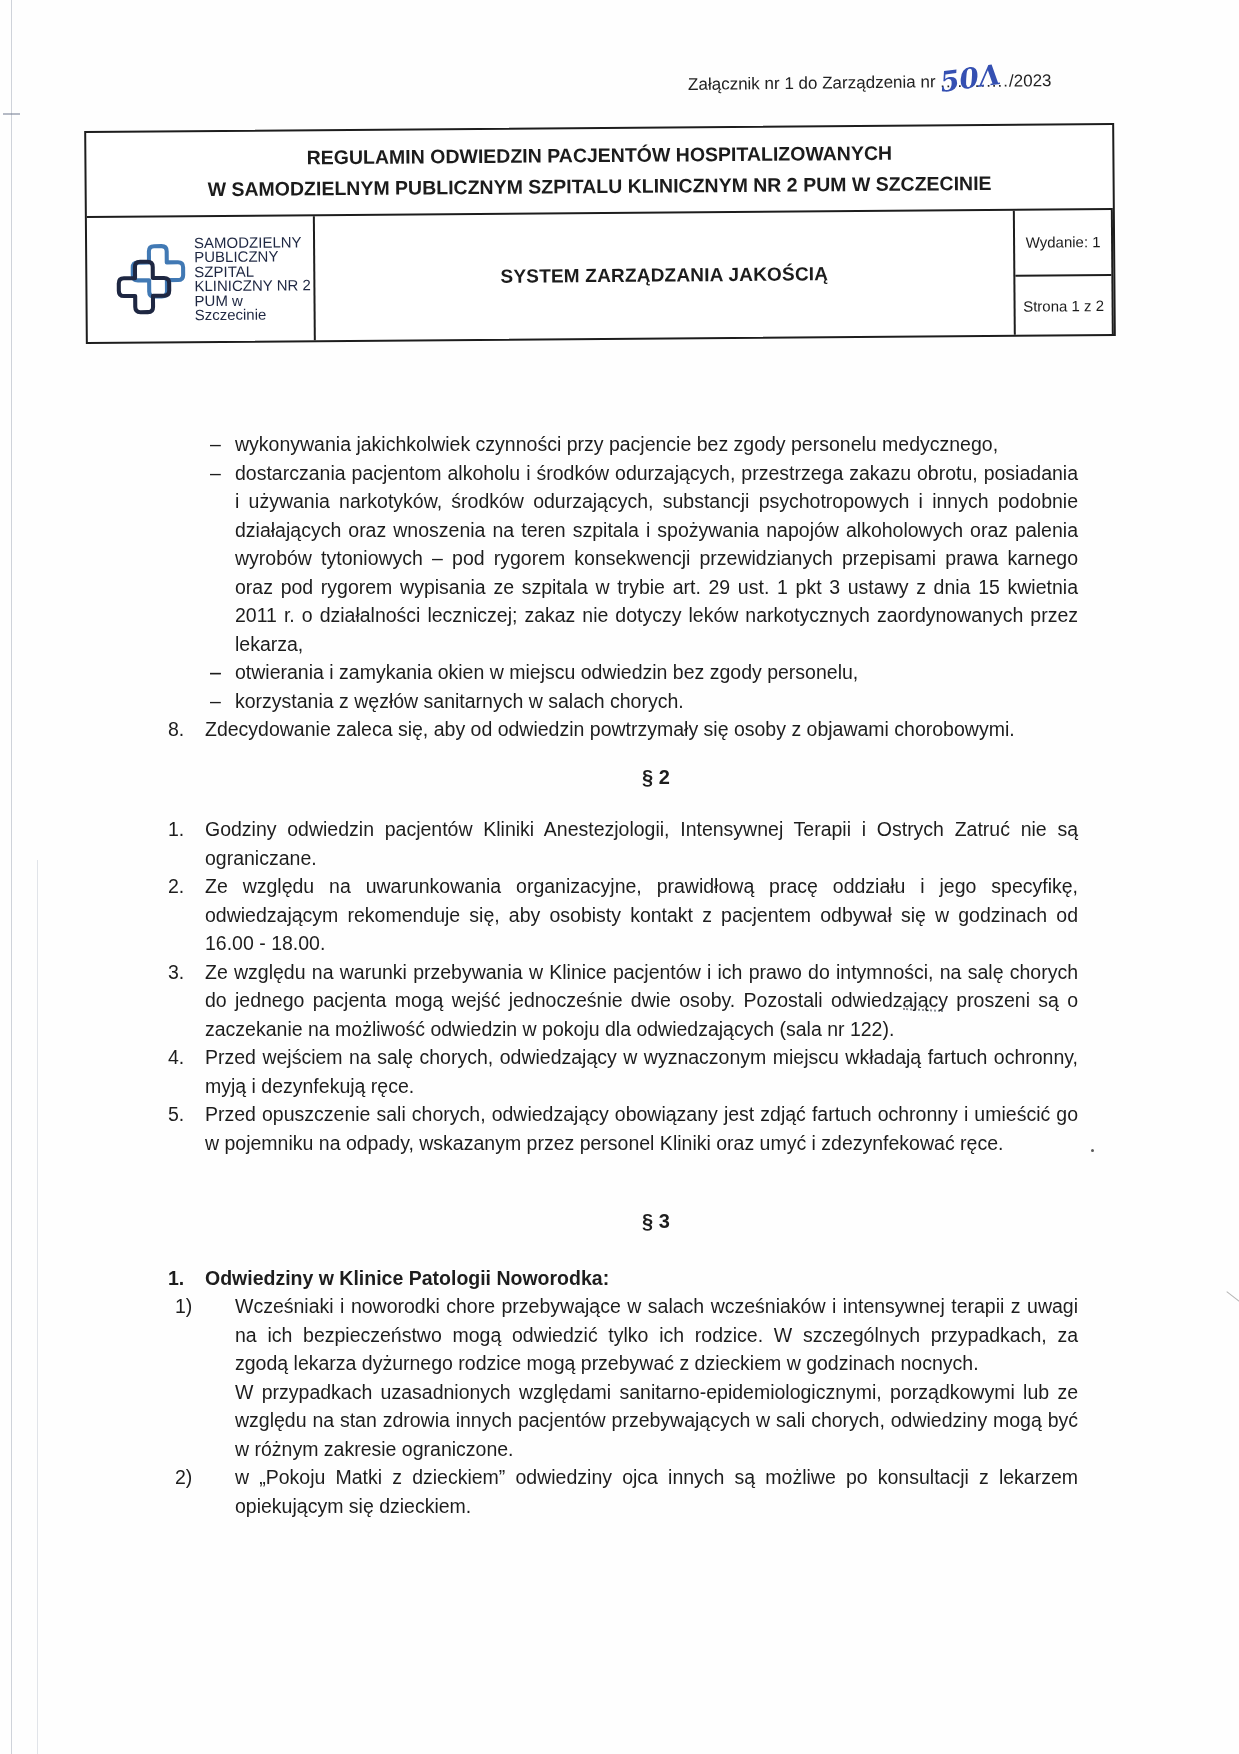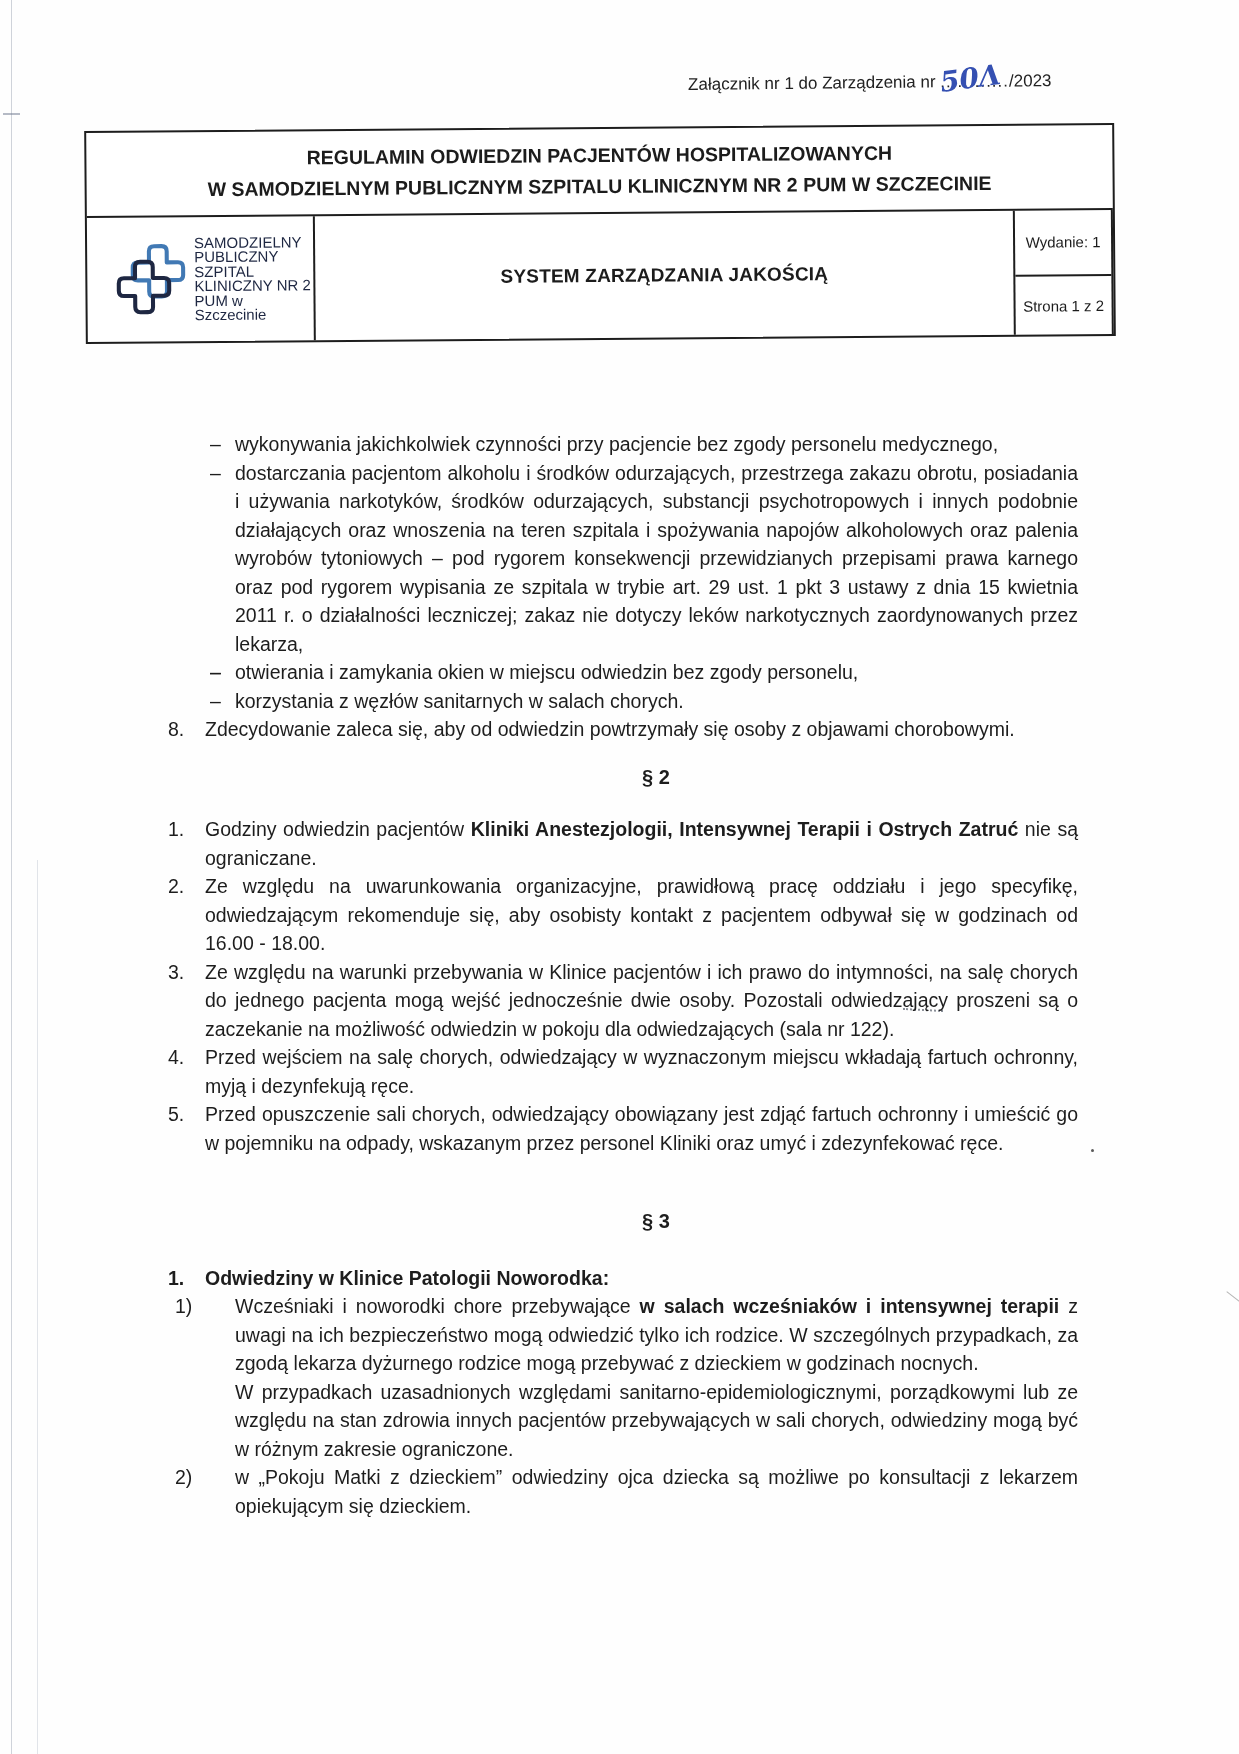--- a/index.html
+++ b/index.html
@@ -40,21 +40,21 @@
   .doc-code { font-weight:bold; font-size:19px; }
 
   
   .body-text { position:absolute; left:168px; top:430px; width:910px; font-size:19.5px; line-height:28.5px; text-align:justify; color:#1d1d1d; }
   .dash-item { position:relative; padding-left:67px; }
   .dash-item > .marker { position:absolute; left:42px; top:0; }
   .num-item  { position:relative; padding-left:37px; }
   .num-item > .num { position:absolute; left:0; top:0; }
   .sub-item  { position:relative; padding-left:67px; }
   .sub-item > .num { position:absolute; left:7px; top:0; }
-  .b { font-weight:bold; }
+  .b { font-weight:normal; }
   .bold-item { font-weight:bold; }
   .sec-heading { font-weight:bold; font-size:20px; text-align:center; transform:translateX(33px); }
   .hm2 { margin:19px 0 24px; }
   .hm3 { margin:50px 0 28px; }
 </style>
 </head>
 <body>
 
 <div class="page">
 
@@ -155,17 +155,17 @@
       <span class="num">1.</span>
       <span>Odwiedziny w Klinice Patologii Noworodka:</span>
     </div>
     <div class="sub-item">
       <span class="num">1)</span>
       <span>Wcześniaki i noworodki chore przebywające </span><span class="b">w salach wcześniaków i intensywnej terapii</span><span> z uwagi na ich bezpieczeństwo mogą odwiedzić tylko ich rodzice. W szczególnych przypadkach, za zgodą lekarza dyżurnego rodzice mogą przebywać z dzieckiem w godzinach nocnych.</span>
       <div>W przypadkach uzasadnionych względami sanitarno-epidemiologicznymi, porządkowymi lub ze względu na stan zdrowia innych pacjentów przebywających w sali chorych, odwiedziny mogą być w różnym zakresie ograniczone.</div>
     </div>
     <div class="sub-item">
       <span class="num">2)</span>
-      <span>w „Pokoju Matki z dzieckiem” odwiedziny ojca dziecka są możliwe po konsultacji z lekarzem opiekującym się dzieckiem.</span>
+      <span>w „Pokoju Matki z dzieckiem” odwiedziny ojca innych są możliwe po konsultacji z lekarzem opiekującym się dzieckiem.</span>
     </div>
 
   </div>
 </div>
 
 </body></html>

